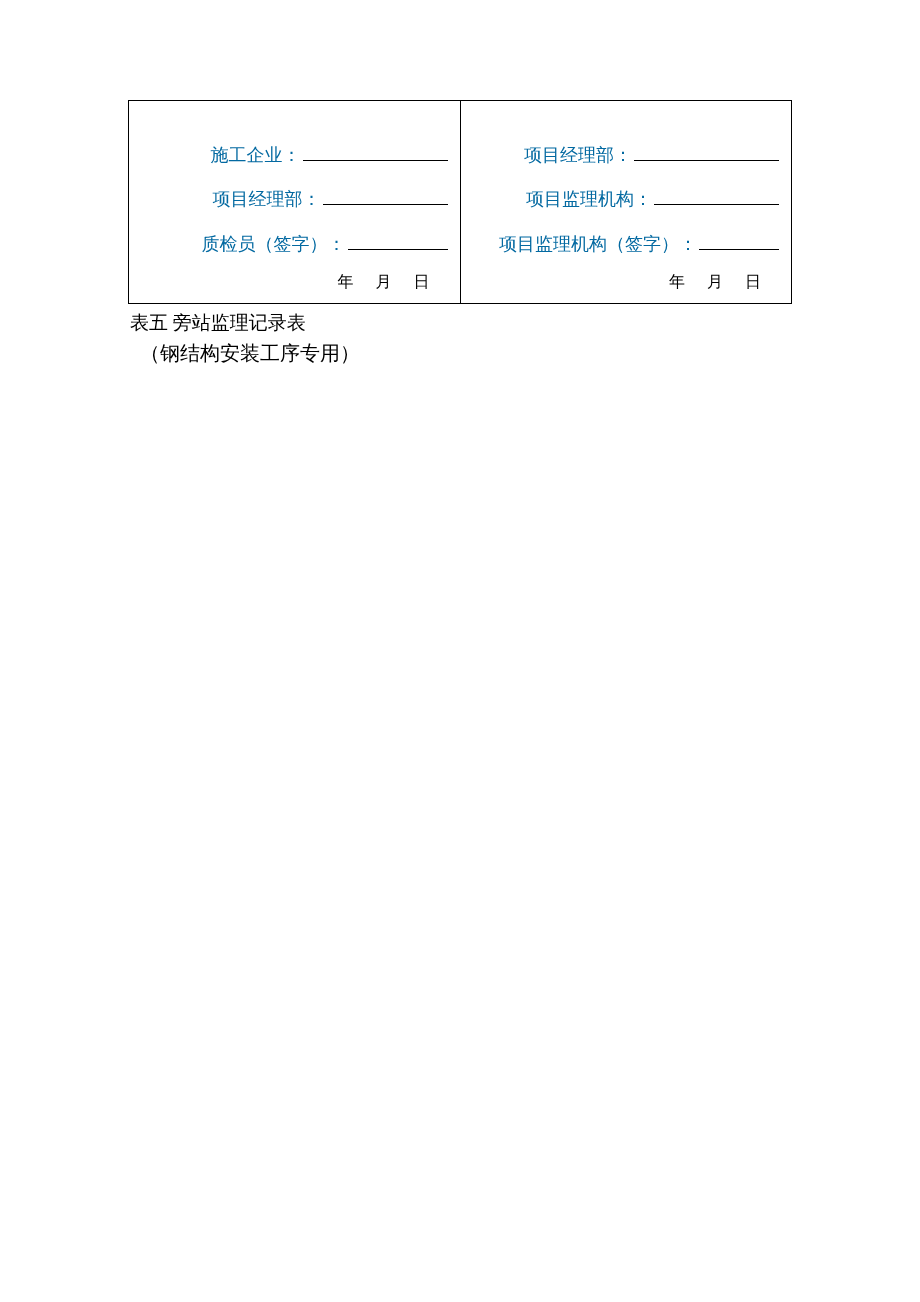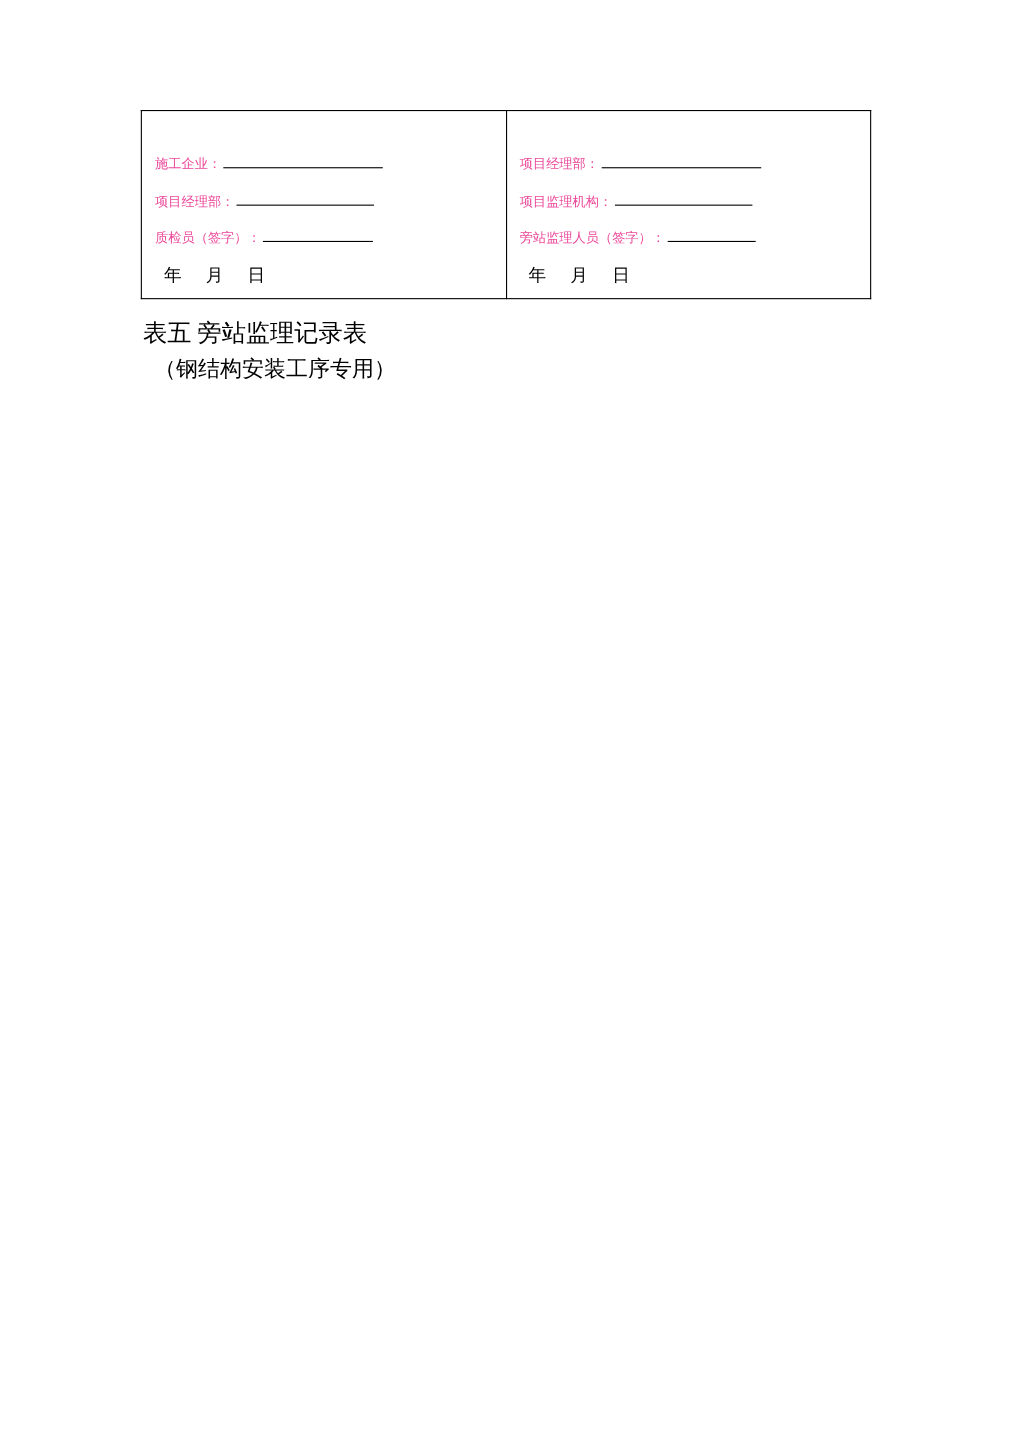--- a/index.html
+++ b/index.html
@@ -17,53 +17,55 @@
       border-collapse: collapse;
       width: 100%;
       table-layout: fixed;
     }
     .form-table td {
       border: 1px solid #000;
       vertical-align: top;
       padding: 38px 12px 10px 12px;
     }
     .field-row {
-      font-size: 12px;
-      color: #ec4899;
+      font-size: 18px;
+      color: #0369a1;
       margin-bottom: 12px;
       line-height: 1.8;
       white-space: nowrap;
+      text-align: right;
     }
     .field-label {
       display: inline;
     }
     .underline {
       display: inline-block;
       border-bottom: 1px solid #000;
       height: 1em;
       vertical-align: baseline;
       margin-left: 2px;
     }
     .u-long { width: 145px; }
     .u-med { width: 125px; }
     .u-short { width: 100px; }
     .u-tiny { width: 80px; }
     .date-row {
       font-size: 16px;
       color: #000;
+      text-align: right;
       padding-right: 8px;
       margin-top: 6px;
     }
     .date-row span.unit {
       margin: 0 10px 0 8px;
     }
     .below-title {
-      font-size: 22px;
+      font-size: 19px;
       color: #000;
-      margin-top: 16px;
+      margin-top: 6px;
       padding-left: 2px;
     }
     .below-sub {
       font-size: 20px;
       color: #000;
       margin-top: 4px;
       padding-left: 12px;
     }
   </style>
 </head>
@@ -89,21 +91,21 @@
       </div>
     </td>
     <td>
       <div class="field-row">
         <span class="field-label">项目经理部：</span><span class="underline u-long"></span>
       </div>
       <div class="field-row">
         <span class="field-label">项目监理机构：</span><span class="underline u-med"></span>
       </div>
       <div class="field-row">
-        <span class="field-label">旁站监理人员（签字）：</span><span class="underline u-tiny"></span>
+        <span class="field-label">项目监理机构（签字）：</span><span class="underline u-tiny"></span>
       </div>
       <div class="date-row">
         <span class="unit">年</span>
         <span class="unit">月</span>
         <span class="unit">日</span>
       </div>
     </td>
   </tr>
 </tbody>
   </table>

